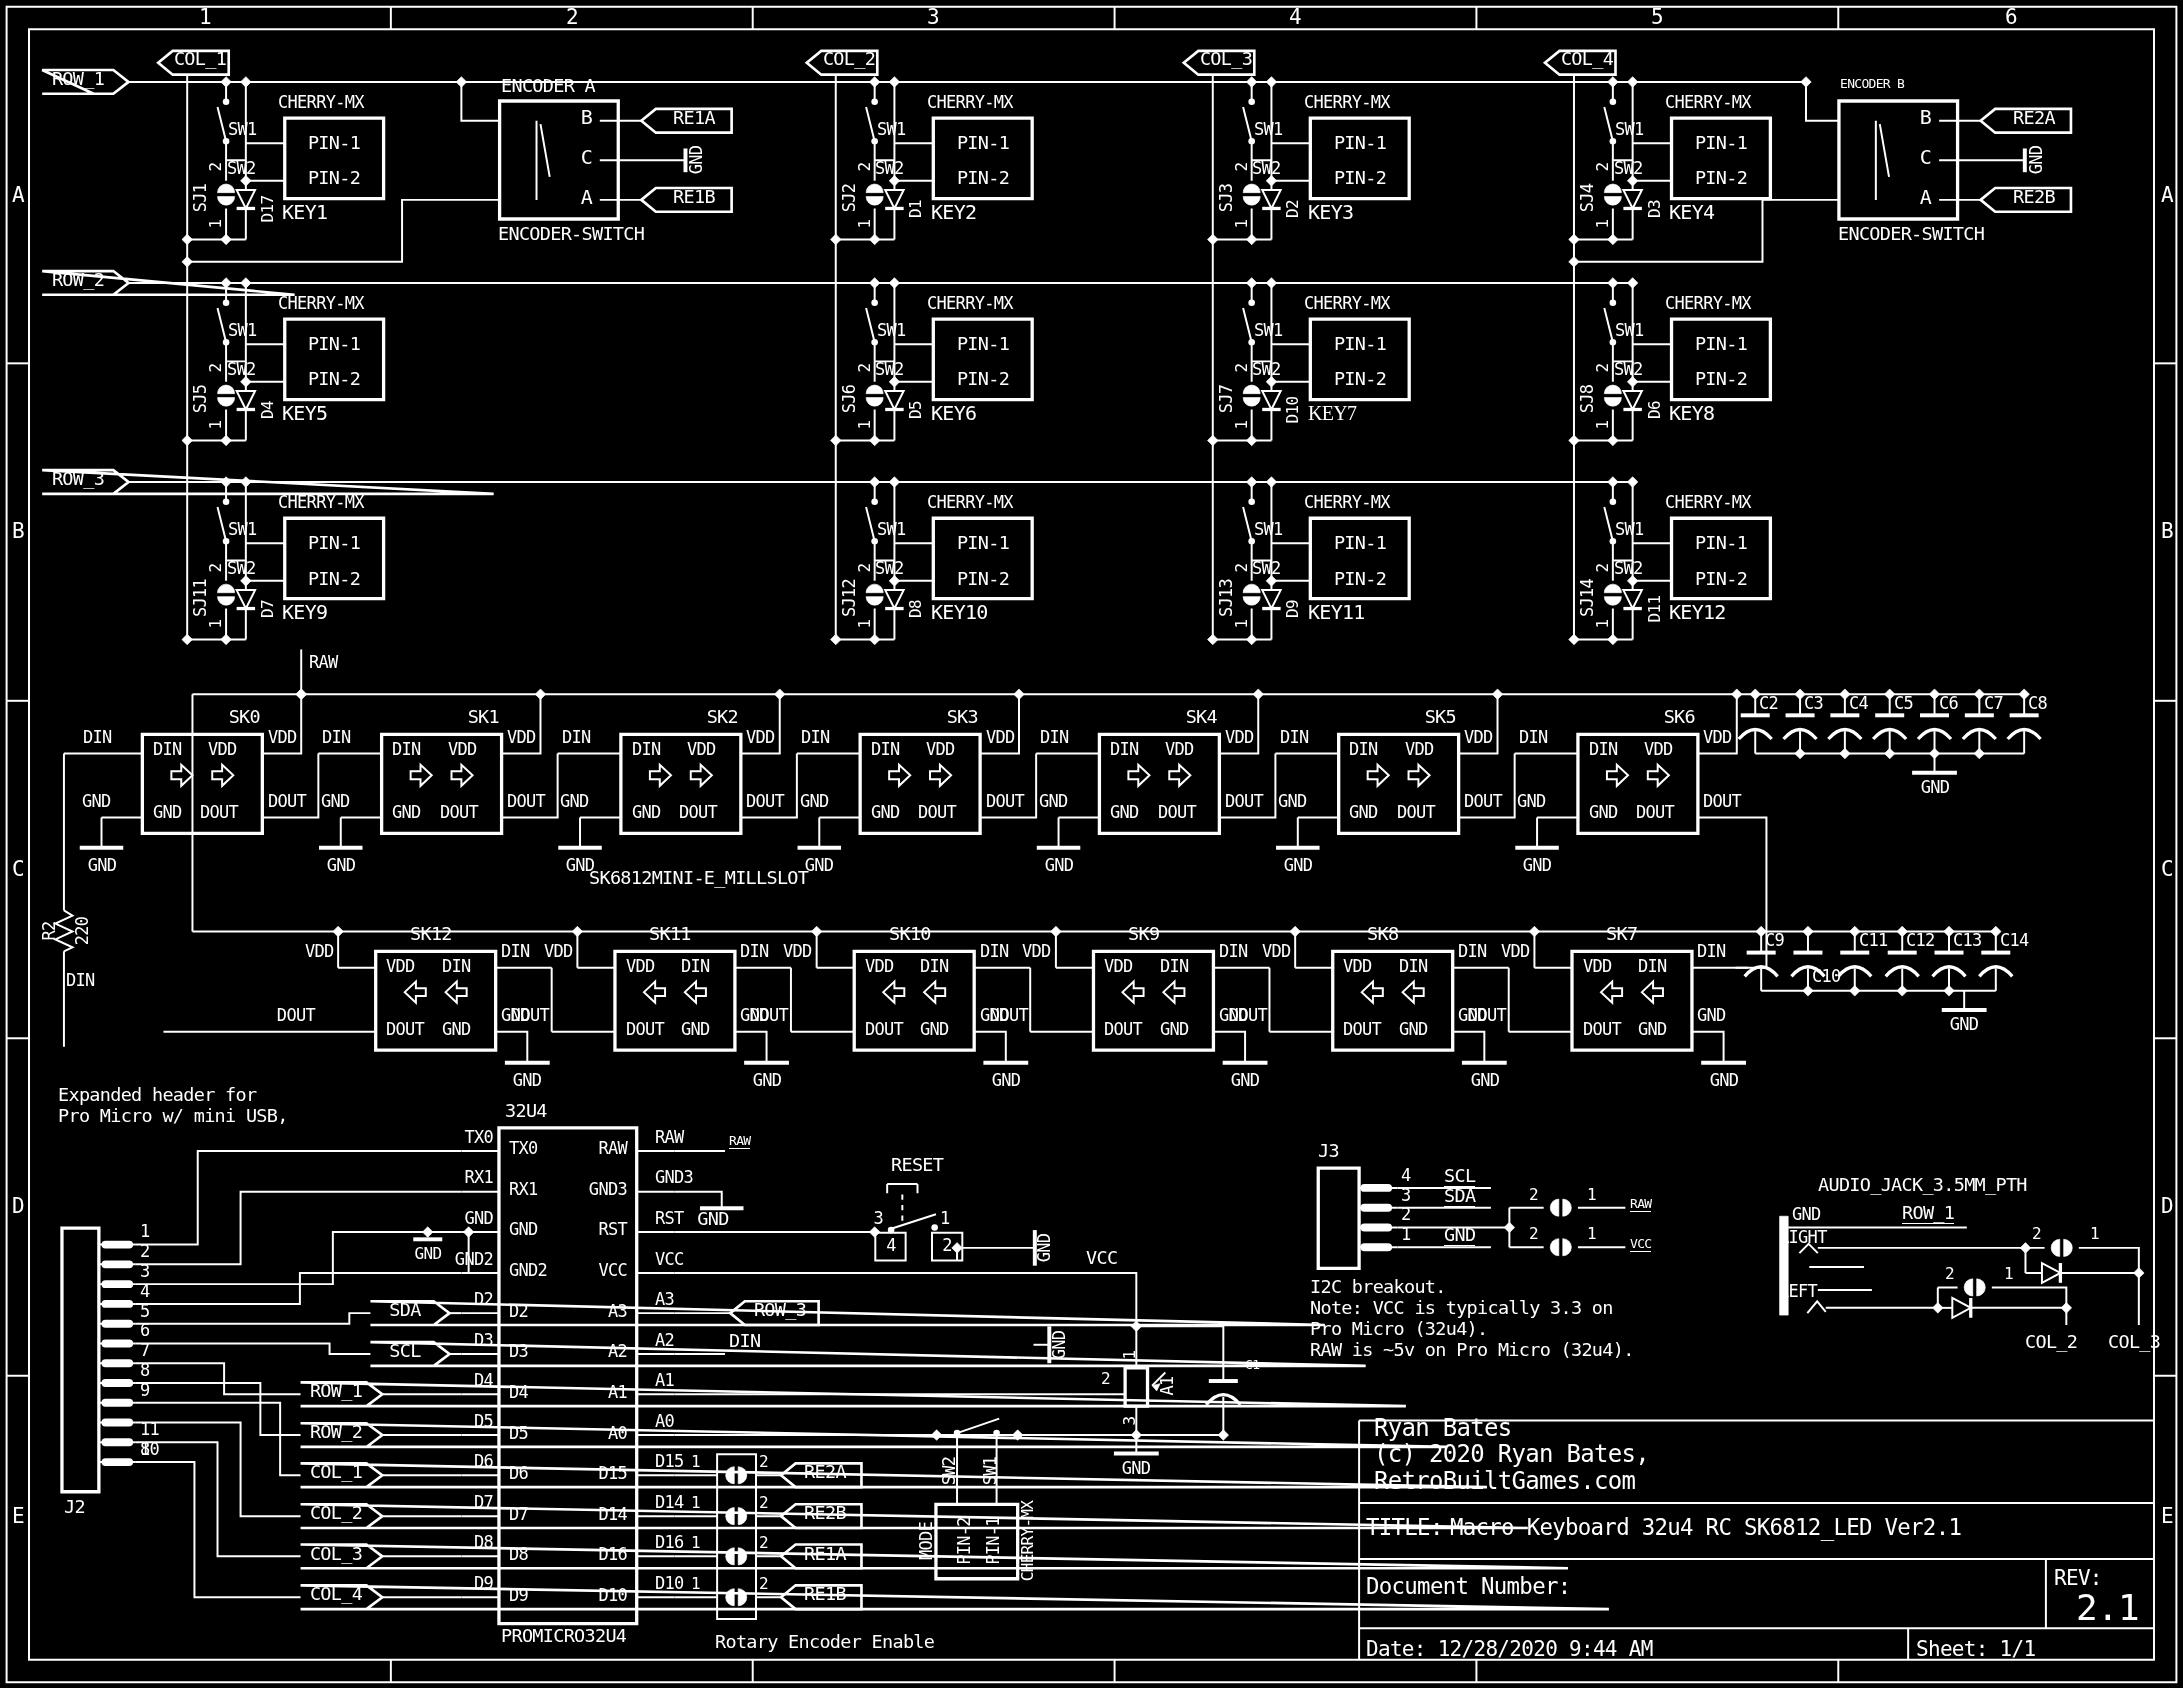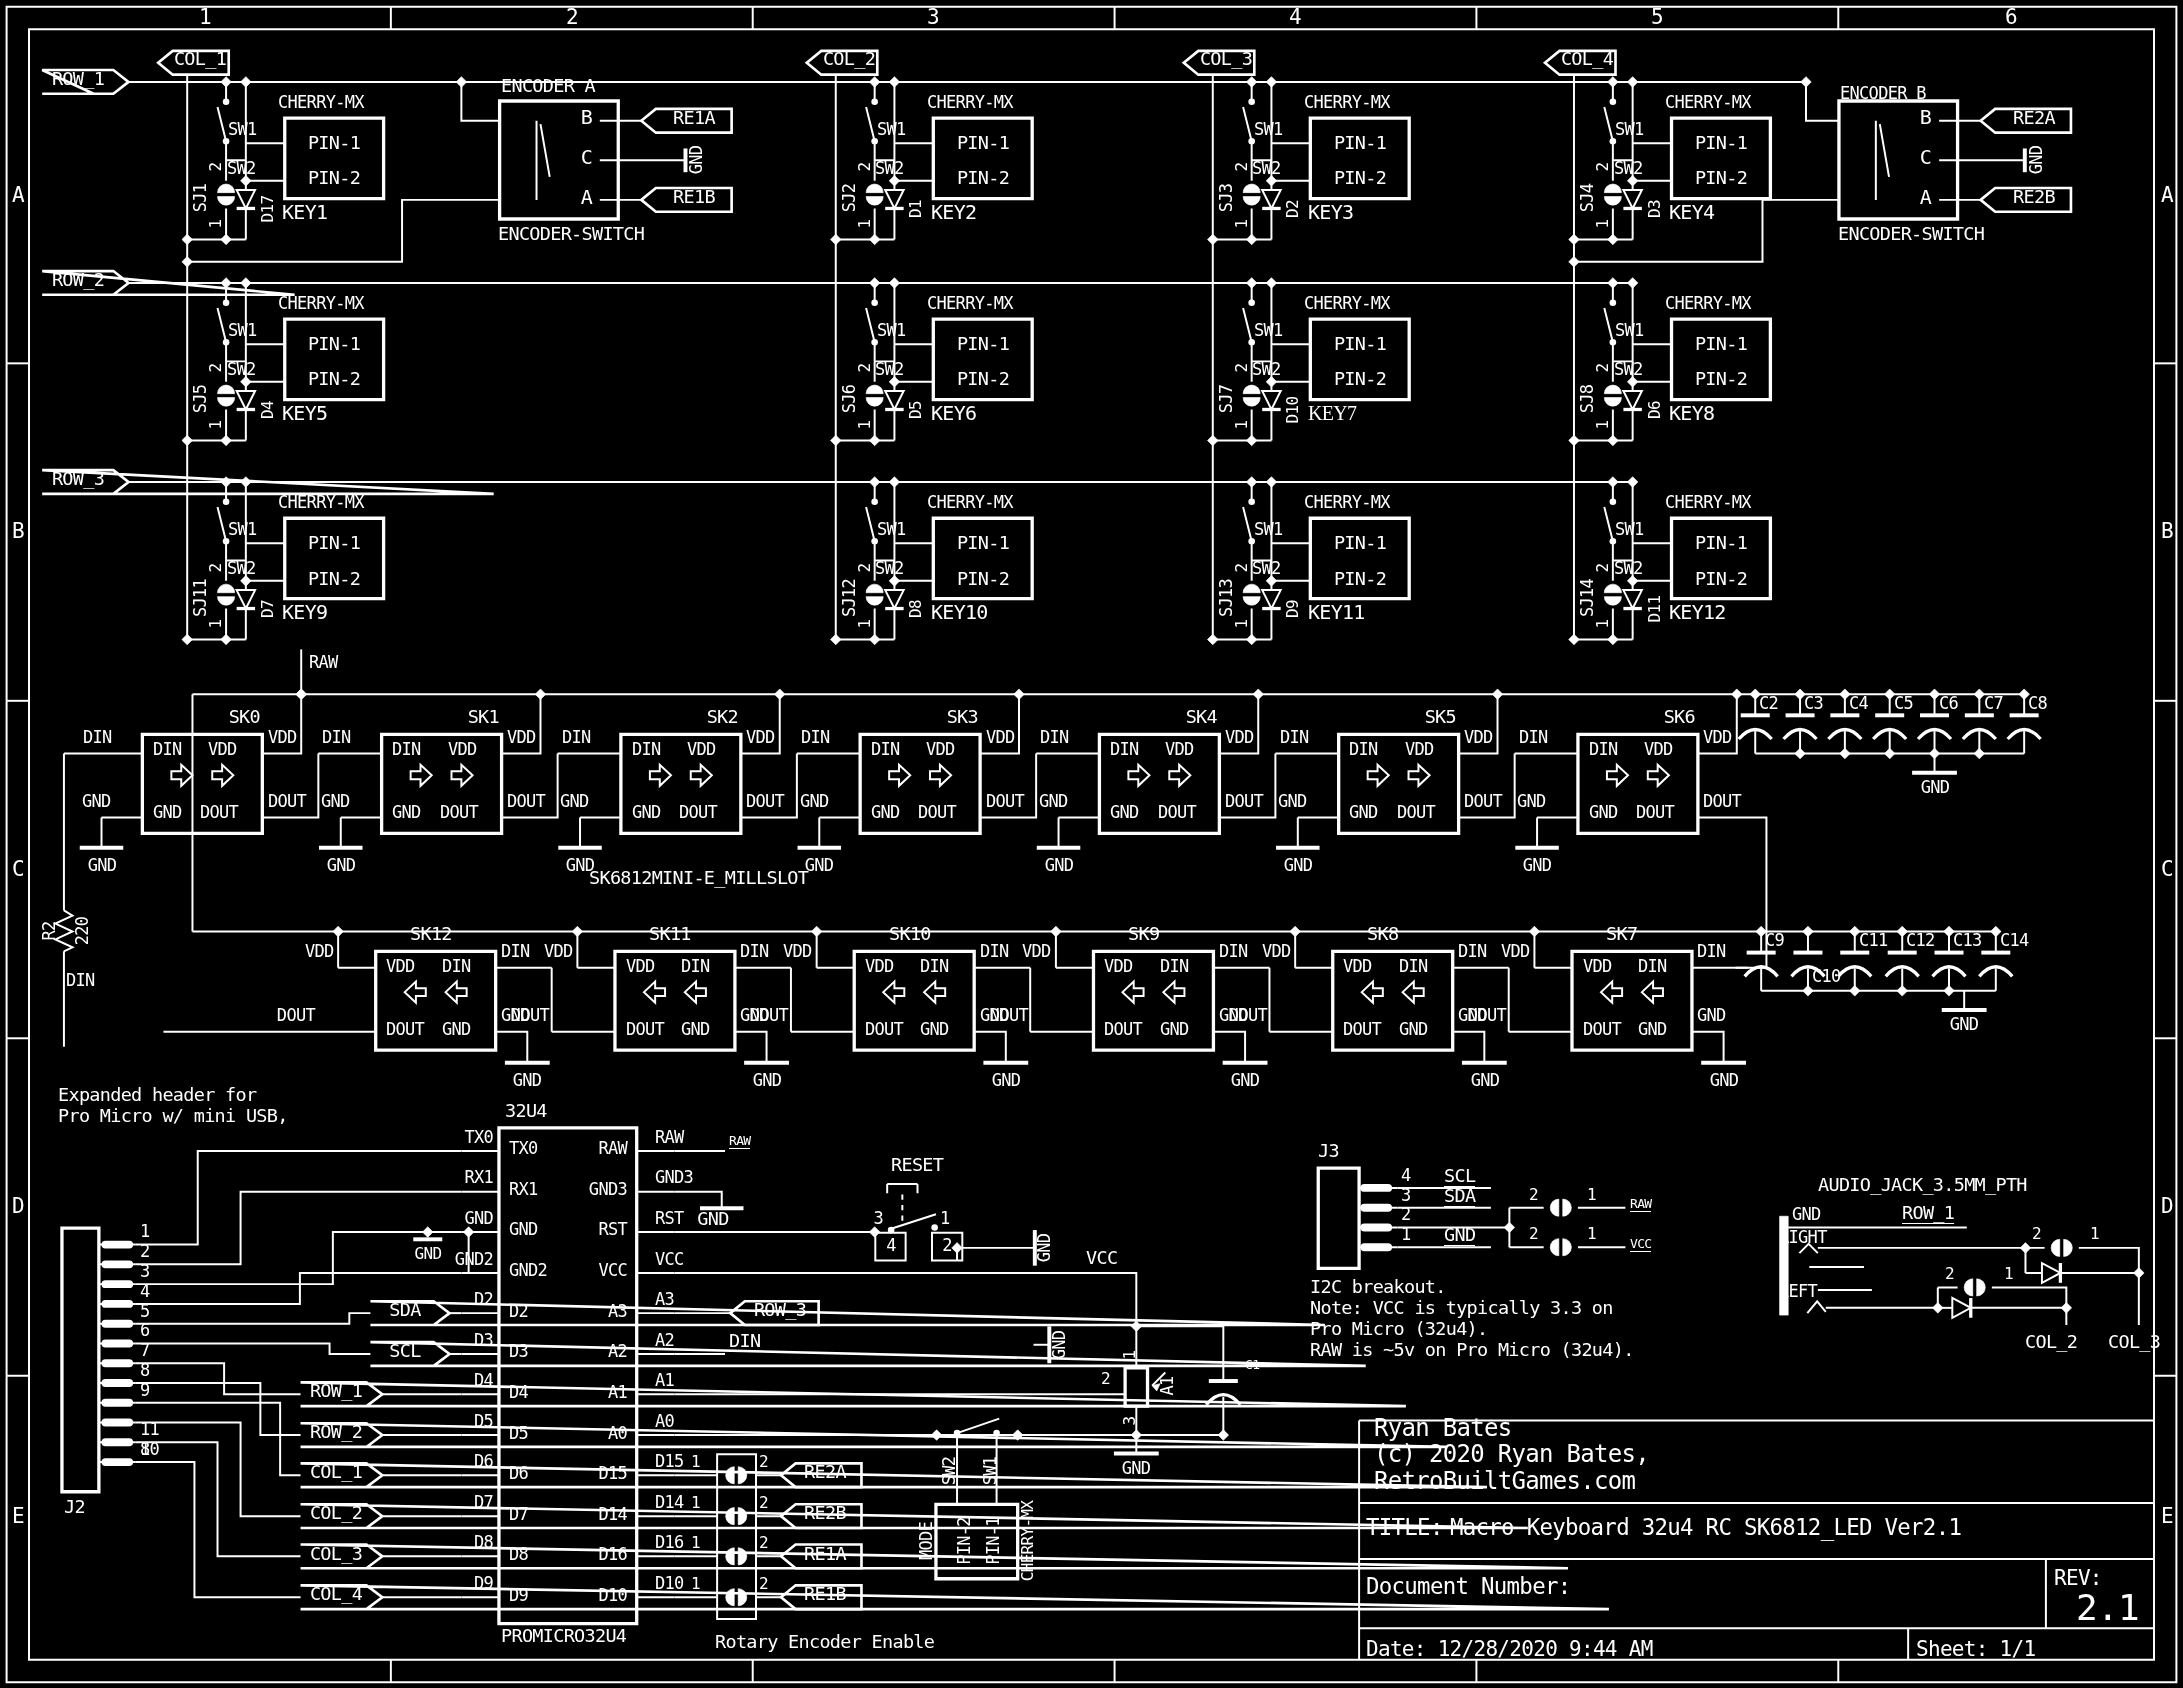--- a/index.html
+++ b/index.html
@@ -817,21 +817,21 @@
     <div class="lbl v" style="font-size: 16px; left: 1655px; top: 609px;">D11</div>
     <div class="lbl" style="font-size: 20px; left: 1669px; top: 602px;">KEY12</div>
     <div class="lbl" style="font-size: 18.5px; left: 501px; top: 77px;">ENCODER A</div>
     <div class="lbl" style="font-size: 18.5px; left: 498px; top: 225px;">ENCODER-SWITCH</div>
     <div class="lbl r" style="font-size: 20px; left: 592px; top: 107px;">B</div>
     <div class="lbl r" style="font-size: 20px; left: 592px; top: 147px;">C</div>
     <div class="lbl r" style="font-size: 20px; left: 592px; top: 187px;">A</div>
     <div class="lbl v" style="font-size: 17px; left: 696px; top: 160px;">GND</div>
     <div class="lbl c" style="font-size: 18.5px; left: 694px; top: 109px;">RE1A</div>
     <div class="lbl c" style="font-size: 18.5px; left: 694px; top: 188px;">RE1B</div>
-    <div class="lbl" style="font-size: 17px; left: 1840px; top: 77px; margin-top: 8px;">ENCODER B</div>
+    <div class="lbl" style="font-size: 13px; left: 1840px; top: 77px;">ENCODER B</div>
     <div class="lbl" style="font-size: 18.5px; left: 1838px; top: 225px;">ENCODER-SWITCH</div>
     <div class="lbl r" style="font-size: 20px; left: 1931px; top: 107px;">B</div>
     <div class="lbl r" style="font-size: 20px; left: 1931px; top: 147px;">C</div>
     <div class="lbl r" style="font-size: 20px; left: 1931px; top: 187px;">A</div>
     <div class="lbl v" style="font-size: 17px; left: 2036px; top: 160px;">GND</div>
     <div class="lbl c" style="font-size: 18.5px; left: 2034px; top: 109px;">RE2A</div>
     <div class="lbl c" style="font-size: 18.5px; left: 2034px; top: 188px;">RE2B</div>
     <div class="lbl" style="font-size: 17px; left: 309px; top: 654px;">RAW</div>
     <div class="lbl r" style="font-size: 18.5px; left: 260px; top: 708px;">SK0</div>
     <div class="lbl" style="font-size: 17px; left: 153px; top: 741px;">DIN</div>

